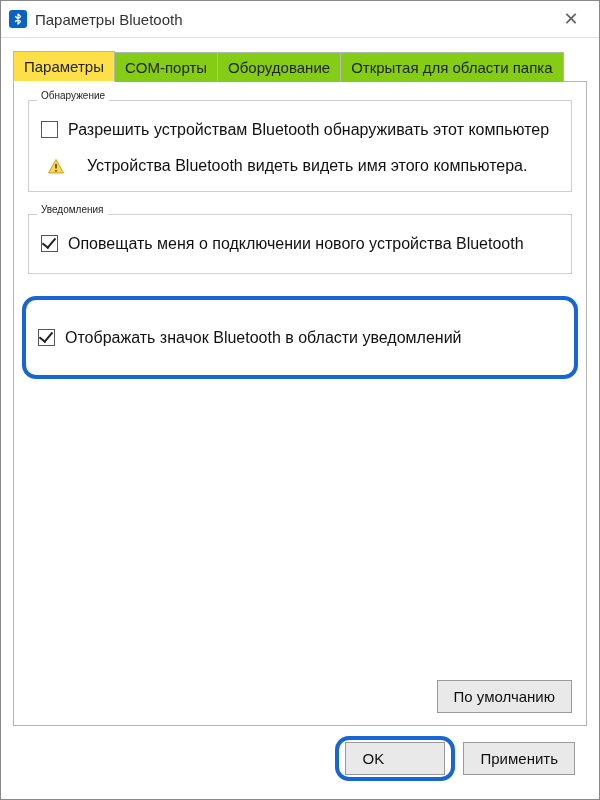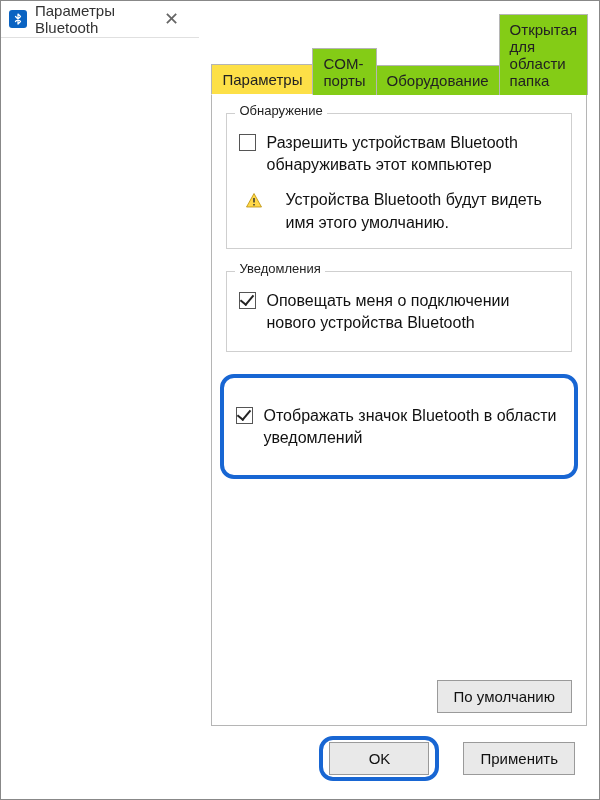--- a/index.html
+++ b/index.html
@@ -1,41 +1,41 @@
 <!DOCTYPE html>
 <html><head>
 <meta charset="utf-8">
 <style>
   html,body{margin:0;padding:0;font-family:"Segoe UI",Tahoma,sans-serif;font-size:15px;color:#000;background:#fff}
-  .window{width:600px;height:800px;box-sizing:border-box;border:1px solid #888;background:#fff;position:relative;display:flex;flex-direction:row}
+  .window{width:600px;height:800px;box-sizing:border-box;border:1px solid #888;background:#fff;position:relative;display:flex;flex-direction:column}
   .titlebar{height:36px;display:flex;align-items:center;padding:0 8px;border-bottom:1px solid #e0e0e0}
   .titlebar .bt-icon{width:18px;height:18px;border-radius:3px;background:#0a63c2;display:flex;align-items:center;justify-content:center;margin-right:8px}
   .titlebar .bt-icon svg{width:12px;height:12px}
   .titlebar .title{flex:1;font-size:15px;color:#333}
   .titlebar .close{width:40px;text-align:center;font-size:18px;color:#666;line-height:1}
   .client{flex:1;display:flex;flex-direction:column;padding:12px 12px 8px 12px}
   .tabs{display:flex;align-items:flex-end;position:relative;z-index:2}
   .tab{padding:6px 10px;border:1px solid #b5b5b5;border-bottom:none;background:#fff;margin-right:-1px;font-size:15px;color:#222;position:relative;top:1px;cursor:default}
   .tab.active{background:#fde047;border-bottom:1px solid #fff;z-index:3}
   .tab:not(.active){background:#84cc16}
   .panel{flex:1;border:1px solid #b5b5b5;padding:18px 14px 12px 14px;position:relative;display:flex;flex-direction:column}
   .group{border:1px solid #cfcfcf;padding:14px 12px 14px 12px;margin-bottom:22px;position:relative}
-  .group-title{position:absolute;top:-11px;left:8px;background:#fff;padding:0 4px;font-size:13px;color:#222}
+  .group-title{position:absolute;top:-11px;left:8px;background:#fff;padding:0 4px;font-size:10px;color:#222}
   .row{display:flex;align-items:flex-start;margin:4px 0}
   .cb{appearance:none;-webkit-appearance:none;width:17px;height:17px;border:1px solid #555;margin:2px 10px 0 0;flex:0 0 auto;position:relative;background:#fff}
   .cb:checked::after{content:"";position:absolute;left:3px;top:-1px;width:6px;height:11px;border:solid #222;border-width:0 2px 2px 0;transform:rotate(40deg)}
   .row-text{flex:1;font-size:16px;line-height:1.35;color:#111}
   .info-row{display:flex;align-items:flex-start;margin-top:14px}
   .warn-icon{width:18px;height:18px;margin:3px 22px 0 6px;flex:0 0 auto}
   .info-text{flex:1;font-size:16px;line-height:1.4;color:#111}
   .highlight{border:4px solid #1866d3;border-radius:14px;padding:27px 12px;margin:0 -6px 8px -6px}
   .spacer{flex:1}
   .defaults-row{display:flex;justify-content:flex-end;margin-top:auto}
-  .btn{min-width:104px;padding:7px 16px;border:1px solid #9a9a9a;background:#e9e9e9;font-size:15px;font-family:inherit;color:#111;cursor:default;text-align:center}
-  .footer{display:flex;justify-content:flex-end;gap:24px;padding:10px 12px 10px 12px;align-items:center}
+  .btn{min-width:104px;padding:7px 16px;border:1px solid #9a9a9a;background:#e9e9e9;font-size:15px;font-family:inherit;color:#111;cursor:default;text-align:left}
+  .footer{display:flex;justify-content:flex-end;gap:8px;padding:10px 12px 10px 12px;align-items:center}
   .ok-wrap{border:4px solid #1866d3;border-radius:14px;padding:2px 6px;display:inline-flex}
   .footer .btn{min-width:100px}
 </style>
 </head>
 <body>
 
 <div class="window">
 
   <div class="titlebar">
     <span class="bt-icon">
@@ -65,21 +65,21 @@
           <span class="row-text">Разрешить устройствам Bluetooth обнаруживать этот компьютер</span>
         </label>
         <div class="info-row">
           <span class="warn-icon">
             <svg viewBox="0 0 24 24">
               <path d="M12 2 L22 20 L2 20 Z" fill="#ffd84a" stroke="#b58a00" stroke-width="1"></path>
               <rect x="11" y="8" width="2" height="6" fill="#333"></rect>
               <rect x="11" y="16" width="2" height="2" fill="#333"></rect>
             </svg>
           </span>
-          <span class="info-text">Устройства Bluetooth будут видеть имя этого умолчанию.</span>
+          <span class="info-text">Устройства Bluetooth видеть видеть имя этого компьютера.</span>
         </div>
       </div>
 
       <div class="group">
         <span class="group-title">Уведомления</span>
         <label class="row">
           <input type="checkbox" class="cb" checked="" style="">
           <span class="row-text">Оповещать меня о подключении нового устройства Bluetooth</span>
         </label>
       </div>

